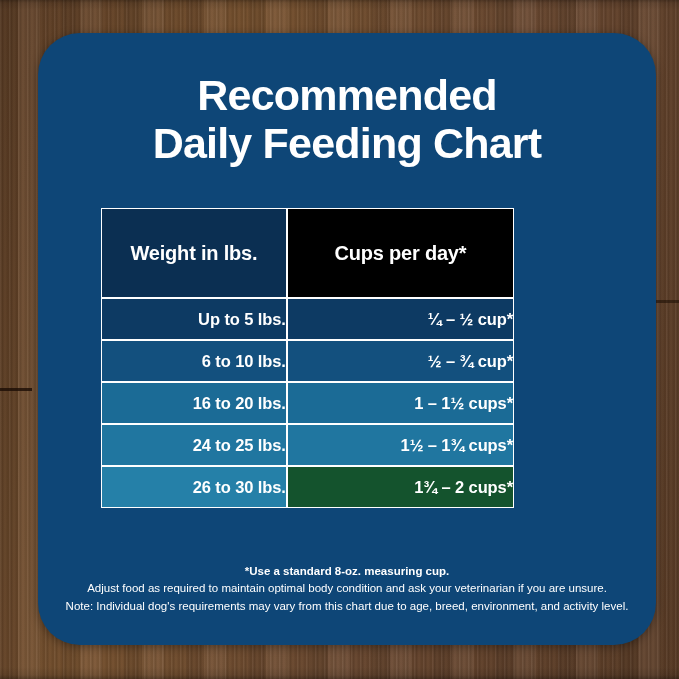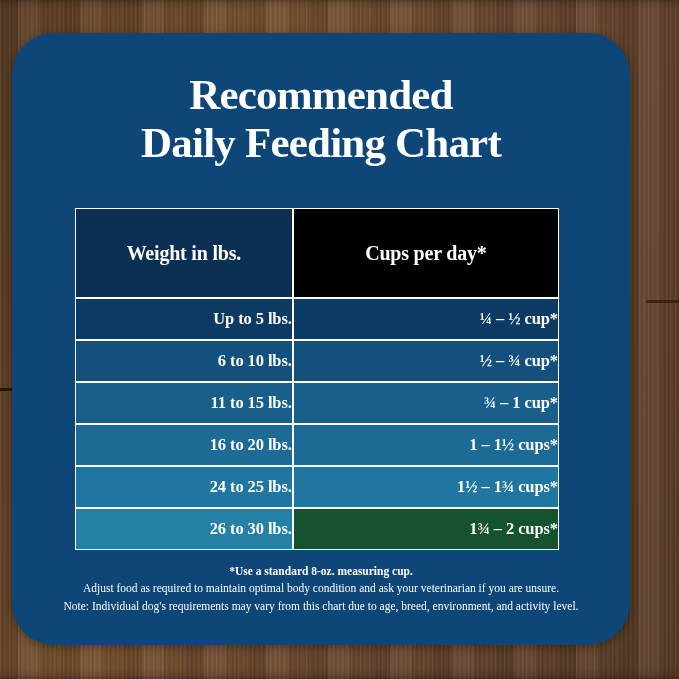--- a/index.html
+++ b/index.html
@@ -56,50 +56,49 @@
   #wood-seam-right {
     position: absolute;
     right: 0; top: 300px;
     width: 33px; height: 3px;
     background: rgba(25,12,4,0.55);
   }
 
   
   #card {
     position: absolute;
-    left: 12px;
+    left: 38px;
     top: 33px;
     width: 618px;
     height: 612px;
     background: #0e4677;
     border-radius: 42px;
     box-shadow: 0 2px 10px rgba(0,0,0,0.35);
     overflow: hidden;
-    font-family: Liberation Serif, serif;
   }
 
   
   .title-block {
     margin-top: 38px;
     text-align: center;
     color: #ffffff;
     font-weight: bold;
     font-size: 43px;
     line-height: 1.12;
     letter-spacing: -0.8px;
     padding: 0 28px;
   }
   .title-line { display: block; }
 
   
   #feeding-table {
     position: absolute;
     left: 63px;
     top: 175px;
-    width: 484px;
+    width: 413px;
     border-collapse: separate;
     border-spacing: 0;
     table-layout: fixed;
   }
   #feeding-table td, #feeding-table th {
     border: 1.5px solid #ffffff;
     text-align: center;
     color: #ffffff;
     padding: 0;
   }
@@ -162,24 +161,20 @@
     <tbody id="table-body">
         <tr>
           <td style="background: rgb(13, 58, 99);">Up to 5 lbs.</td>
           <td style="background: rgb(13, 58, 99);">¼ – ½ cup*</td>
         </tr>
         <tr>
           <td style="background: rgb(19, 80, 126);">6 to 10 lbs.</td>
           <td style="background: rgb(19, 80, 126);">½ – ¾ cup*</td>
         </tr>
         <tr>
-          <td style="background: rgb(24, 95, 140);">11 to 15 lbs.</td>
-          <td style="background: rgb(24, 95, 140);">¾ – 1 cup*</td>
-        </tr>
-        <tr>
           <td style="background: rgb(27, 107, 150); padding-left: 40px;">16 to 20 lbs.</td>
           <td style="background: rgb(27, 107, 150);">1 – 1½ cups*</td>
         </tr>
         <tr>
           <td style="background: rgb(32, 118, 160);">24 to 25 lbs.</td>
           <td style="background: rgb(32, 118, 160); padding-left: 36px;">1½ – 1¾ cups*</td>
         </tr>
         <tr>
           <td style="background: rgb(37, 128, 168);">26 to 30 lbs.</td>
           <td style="background: #14532d;">1¾ – 2 cups*</td>

